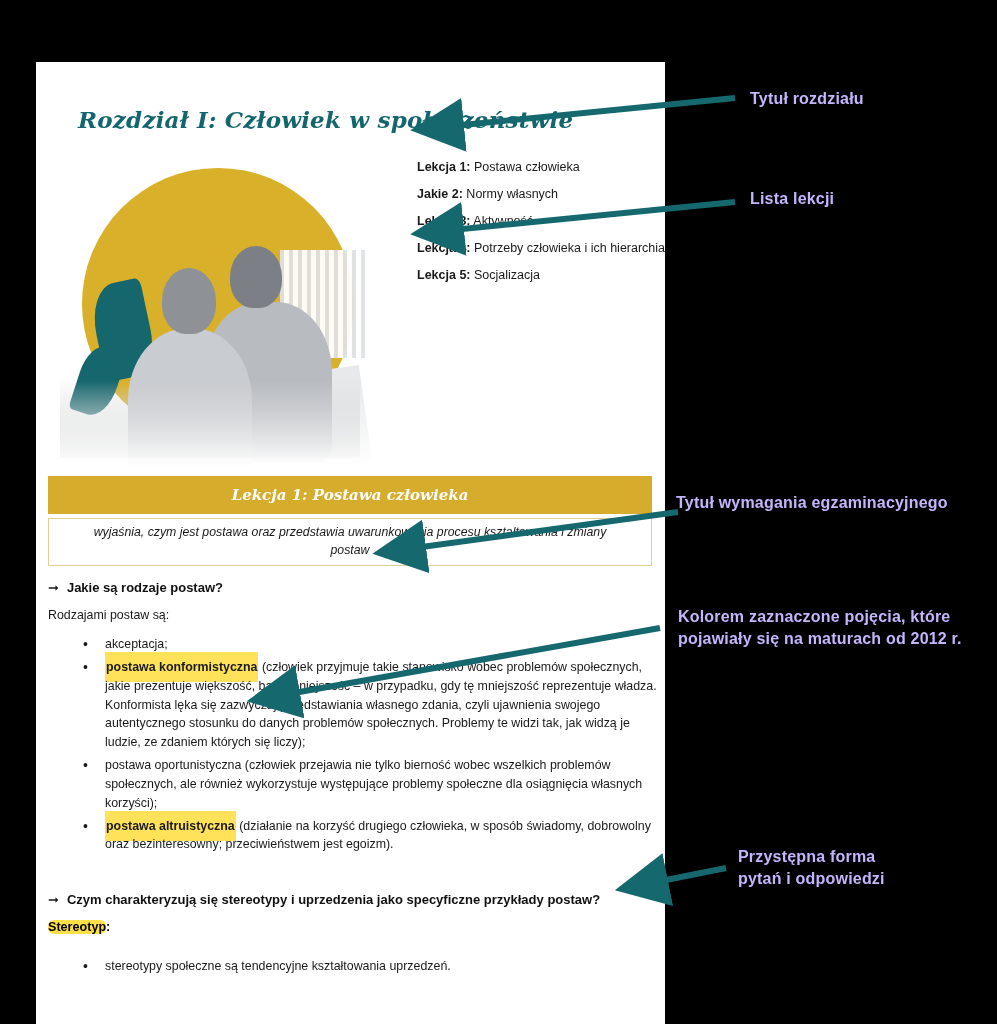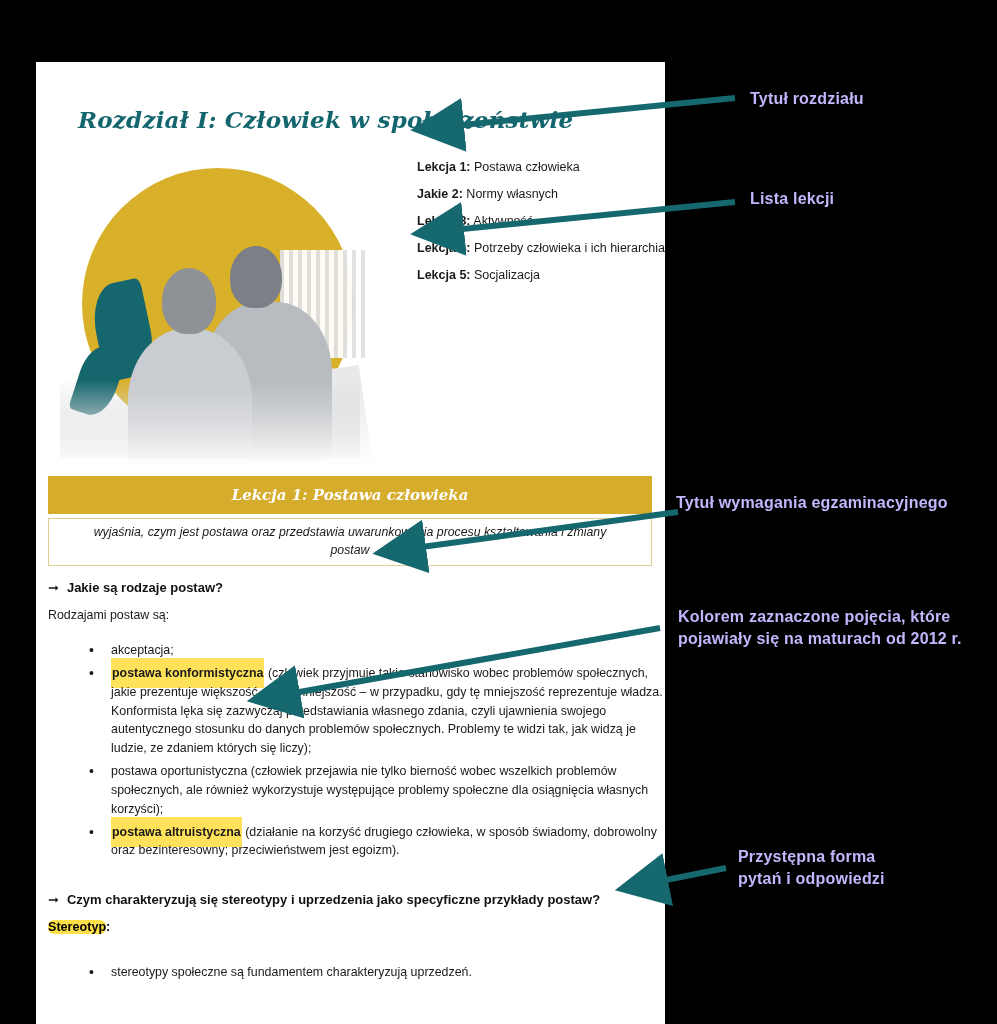--- a/index.html
+++ b/index.html
@@ -201,21 +201,21 @@
     font-size: 12.4px;
     color: #1a1a1a;
   }
   #intro-line { top: 546px; }
 
   
   .bullets {
     position: absolute;
     left: 34px;
     width: 588px;
-    margin: 11px;
+    margin: 5px;
     padding: 0;
     list-style: none;
   }
   #list-1 { top: 568px; }
   #list-2 { top: 890px; }
   .bullets li {
     position: relative;
     padding-left: 30px;
     font-size: 12.4px;
     line-height: 1.52;
@@ -334,21 +334,21 @@
 
   <div class="q-head" id="q2">
     <span class="arrow">➞</span><span>Czym charakteryzują się stereotypy i uprzedzenia jako specyficzne przykłady postaw?</span>
   </div>
 
   <div class="term-hl">
     <span class="hl-term">Stereotyp</span><span>:</span>
   </div>
 
   <ul class="bullets" id="list-2">
-    <li><span>stereotypy społeczne są fundamentem charakteryzują uprzedzeń.</span></li>
+    <li><span>stereotypy społeczne są tendencyjne kształtowania uprzedzeń.</span></li>
   </ul>
 
 </div>
 
 <svg class="arrow-svg" viewBox="0 0 997 1024">
   <defs>
     <marker id="ah" markerWidth="9" markerHeight="9" refX="2" refY="4.5" orient="auto">
       <path d="M0,0 L9,4.5 L0,9 z" fill="#16686f"></path>
     </marker>
   </defs>

